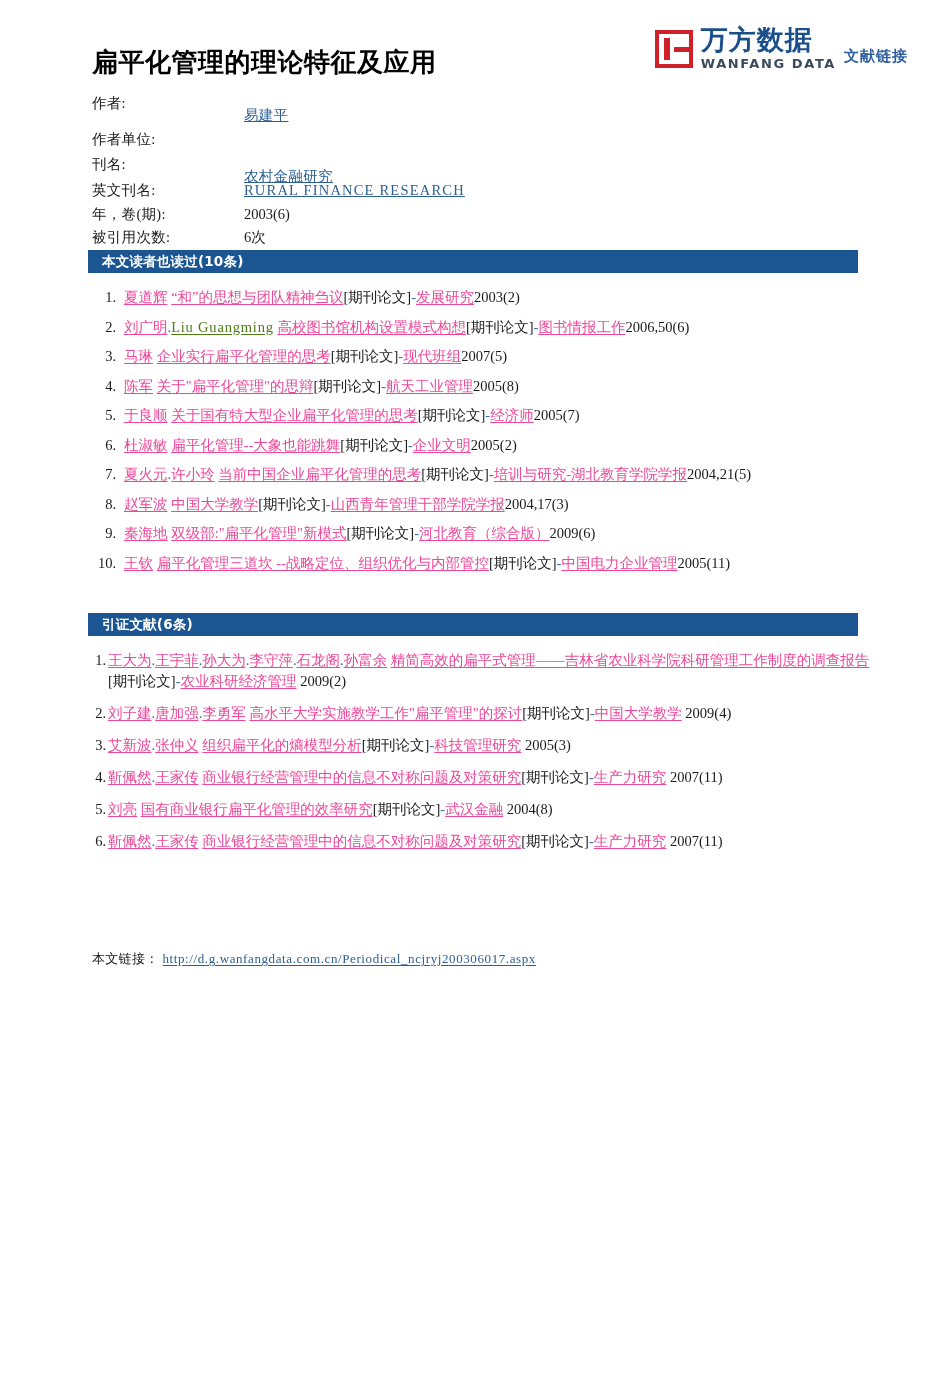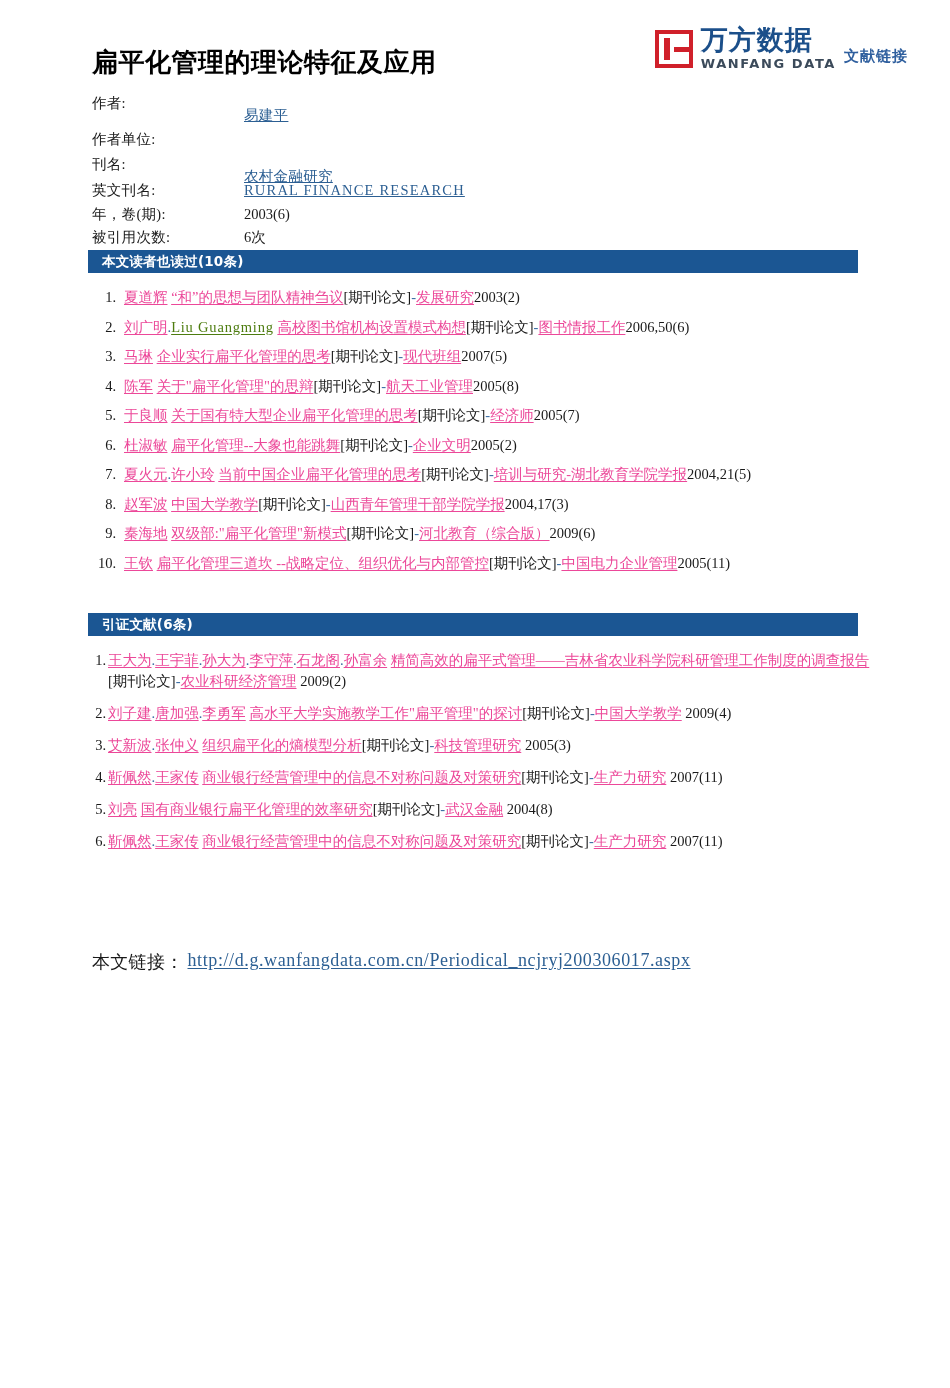--- a/index.html
+++ b/index.html
@@ -199,23 +199,23 @@
   }
   .sep {
     color: #3b6ea5;
   }
 
   
   .bottom-link {
     position: absolute;
     left: 92px;
     top: 950px;
-    font-size: 18px;
-    display: flex;
-    align-items: flex-start;
+    font-size: 13px;
+    display: flex;
+    align-items: center;
   }
   .bottom-link-label {
     color: #1a1a1a;
     letter-spacing: 0.3px;
   }
   .bottom-link-url {
     color: #2c5f93;
     text-decoration: underline;
     text-underline-offset: 2px;
     letter-spacing: 0.6px;

